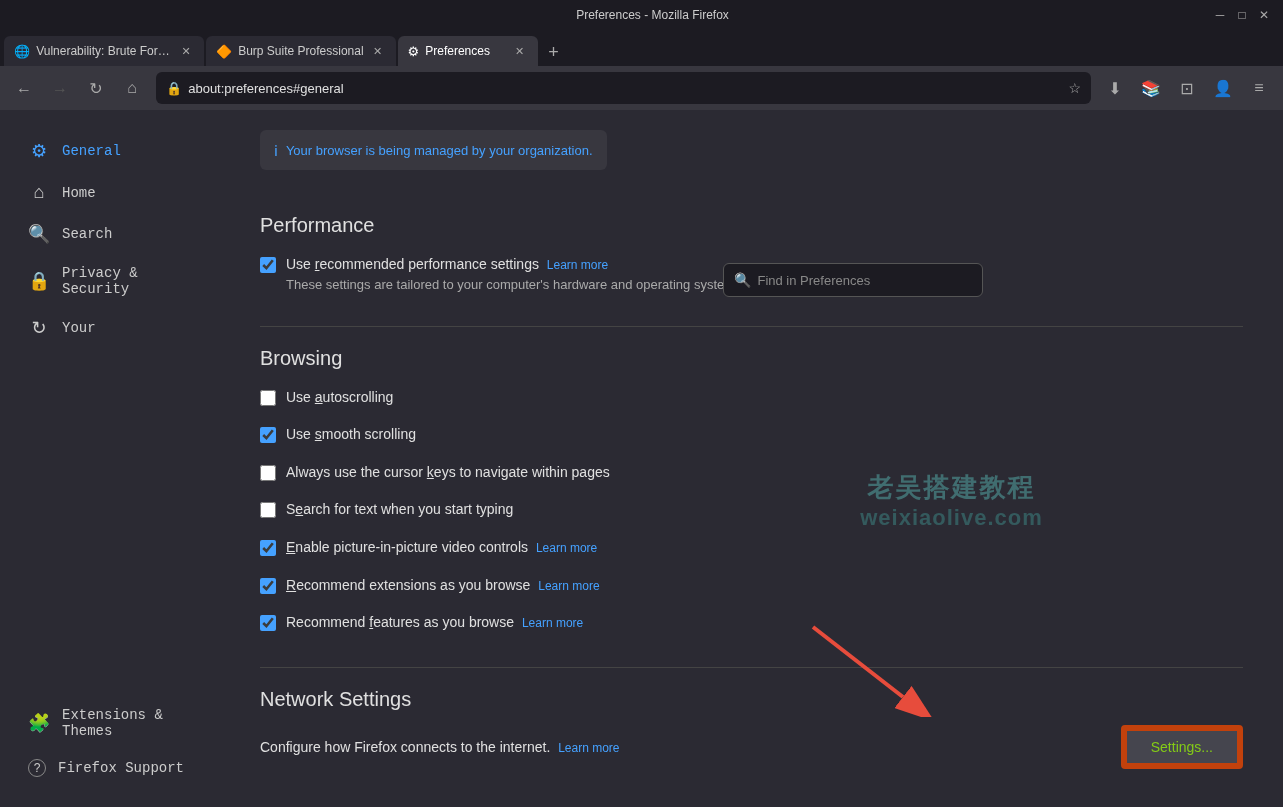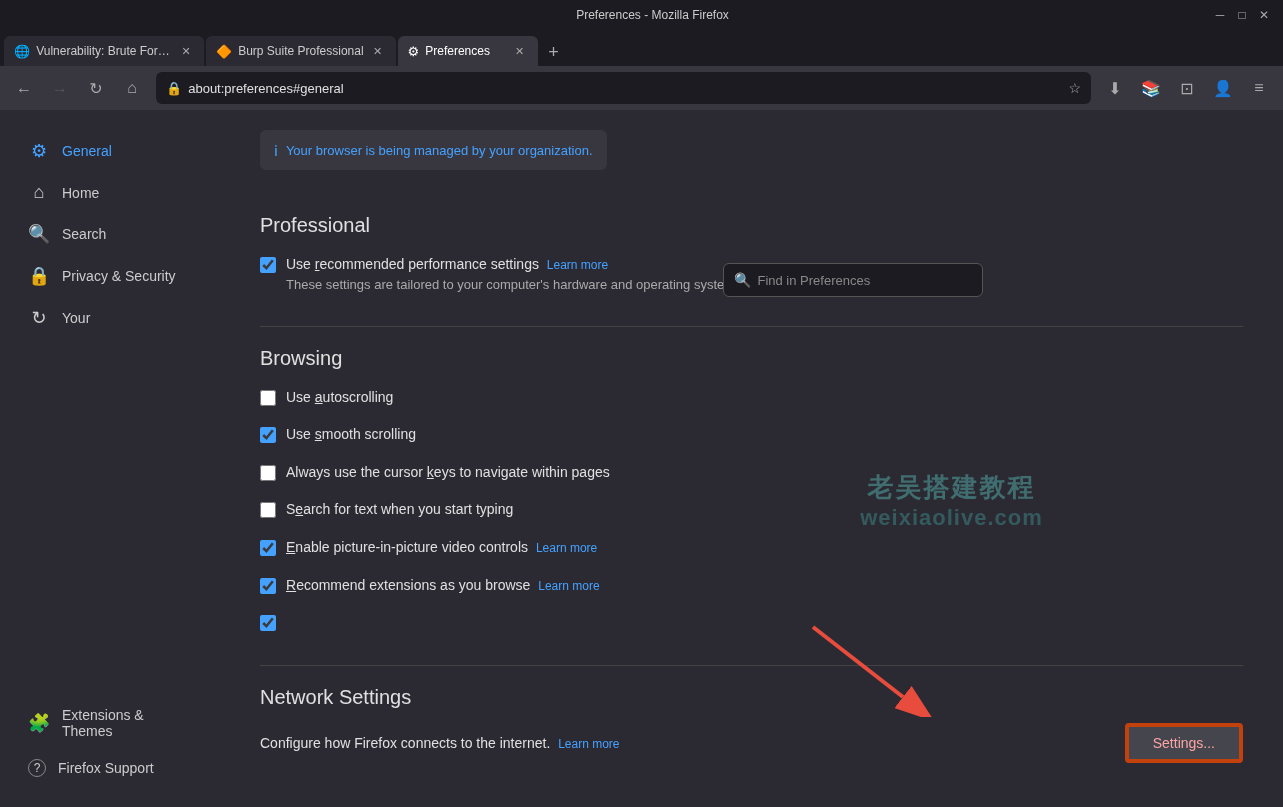--- a/index.html
+++ b/index.html
@@ -178,21 +178,21 @@
       align-items: center;
       padding: 8px 20px;
       gap: 12px;
       cursor: pointer;
       border-radius: 4px;
       margin: 2px 8px;
       color: #ccc;
     }
     .sidebar-item.active { color: #45a1ff; }
     .sidebar-item-icon { font-size: 18px; width: 22px; text-align: center; }
-    .sidebar-item-label { font-size: 14px; }
+    .sidebar-item-label { font-size: 14px; font-family: Liberation Mono, monospace; }
     .sidebar-bottom {
       display: flex;
       flex-direction: column;
     }
 
     
     .content {
       flex: 1;
       background: #2b2a33;
       overflow-y: auto;
@@ -334,23 +334,23 @@
     .network-desc {
       font-size: 14px;
       color: #e0e0e0;
     }
     .network-desc .learn-more-link {
       margin-left: 4px;
     }
     .settings-btn {
       padding: 8px 24px;
       background: #45454e;
-      border: 4px solid #c2410c;
+      border: 6px solid #c2410c;
       border-radius: 4px;
-      color: #fca5a5;
+      color: #84cc16;
       font-size: 14px;
       cursor: pointer;
       white-space: nowrap;
       flex-shrink: 0;
     }
 
     
     .toolbar-icon-btn {
       width: 32px;
       height: 32px;
@@ -460,21 +460,21 @@
           <a class="management-link" href="#">Your browser is being managed by your organization.</a>
         </span>
       </div>
       <div class="find-prefs" style="position:relative; min-width:240px;">
         <span class="find-prefs-icon">🔍</span>
         <span class="find-prefs-text">Find in Preferences</span>
       </div>
     </div>
 
     <div class="section">
-      <div class="section-title">Professional</div>
+      <div class="section-title">Performance</div>
       <div class="checkbox-row">
         <input type="checkbox" id="rec-perf" checked="" style="">
         <div>
           <label for="rec-perf" class="checkbox-label">
             <span>Use <span class="underline">r</span>ecommended performance settings</span>
             <a href="#" class="learn-more-link">Learn more</a>
           </label>
           <div class="checkbox-subtext">These settings are tailored to your computer's hardware and operating system.</div>
         </div>
       </div>
@@ -516,20 +516,24 @@
       <div class="checkbox-row">
         <input type="checkbox" id="rec-ext" checked="" style="">
         <label for="rec-ext" class="checkbox-label">
           <span class="underline">R</span>ecommend extensions as you browse
           <a href="#" class="learn-more-link">Learn more</a>
         </label>
       </div>
 
       <div class="checkbox-row">
         <input type="checkbox" id="rec-feat" checked="" style="">
+        <label for="rec-feat" class="checkbox-label">
+          Recommend <span class="underline">f</span>eatures as you browse
+          <a href="#" class="learn-more-link">Learn more</a>
+        </label>
       </div>
     </div>
 
     <hr class="section-divider">
 
     <div class="network-section">
       <div class="section-title">Network Settings</div>
       <div class="network-row">
         <div class="network-desc">
           <span>Configure how Firefox connects to the internet.</span>

